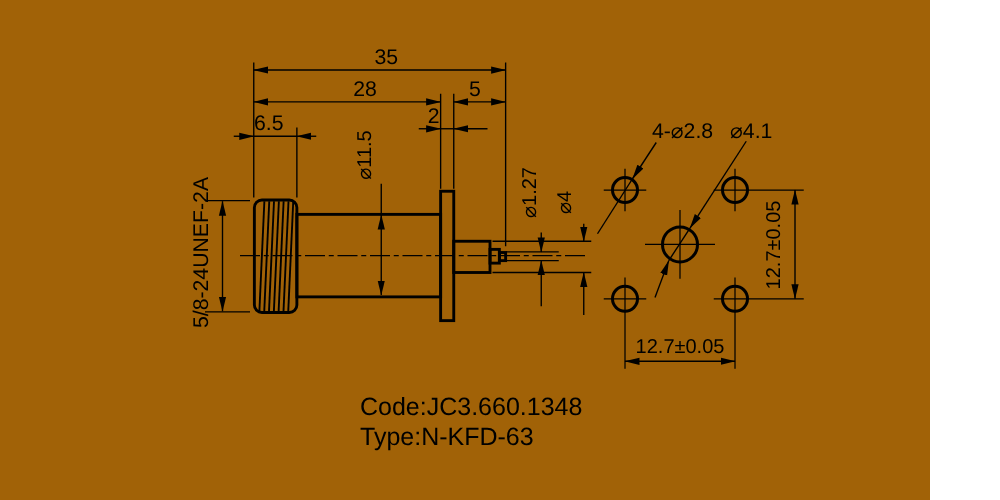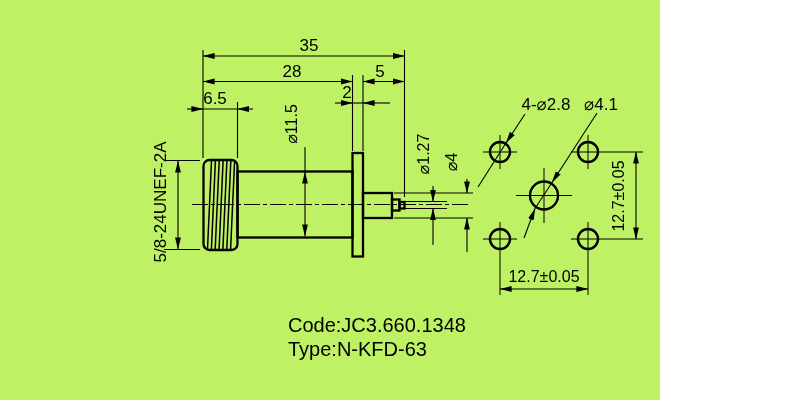--- a/index.html
+++ b/index.html
@@ -1,16 +1,16 @@
 <!DOCTYPE html>
 <html><head>
 <meta charset="utf-8">
 <style>
   html,body{margin:0;padding:0;background:#ffffff;}
-  .stage{width:660px;height:400px;background:#bef264;position:relative;overflow:hidden;
+  .stage{width:744px;height:400px;background:#a16207;position:relative;overflow:hidden;
          font-family:"Liberation Sans","DejaVu Sans",sans-serif;}
   svg text{fill:#000;font-family:"Liberation Sans","DejaVu Sans",sans-serif;}
   .dimtxt{font-size:17px;}
   .dimtxt-sm{font-size:16px;}
   .titletxt{font-size:20px;}
 </style>
 </head>
 <body>
 
 <div class="stage">

